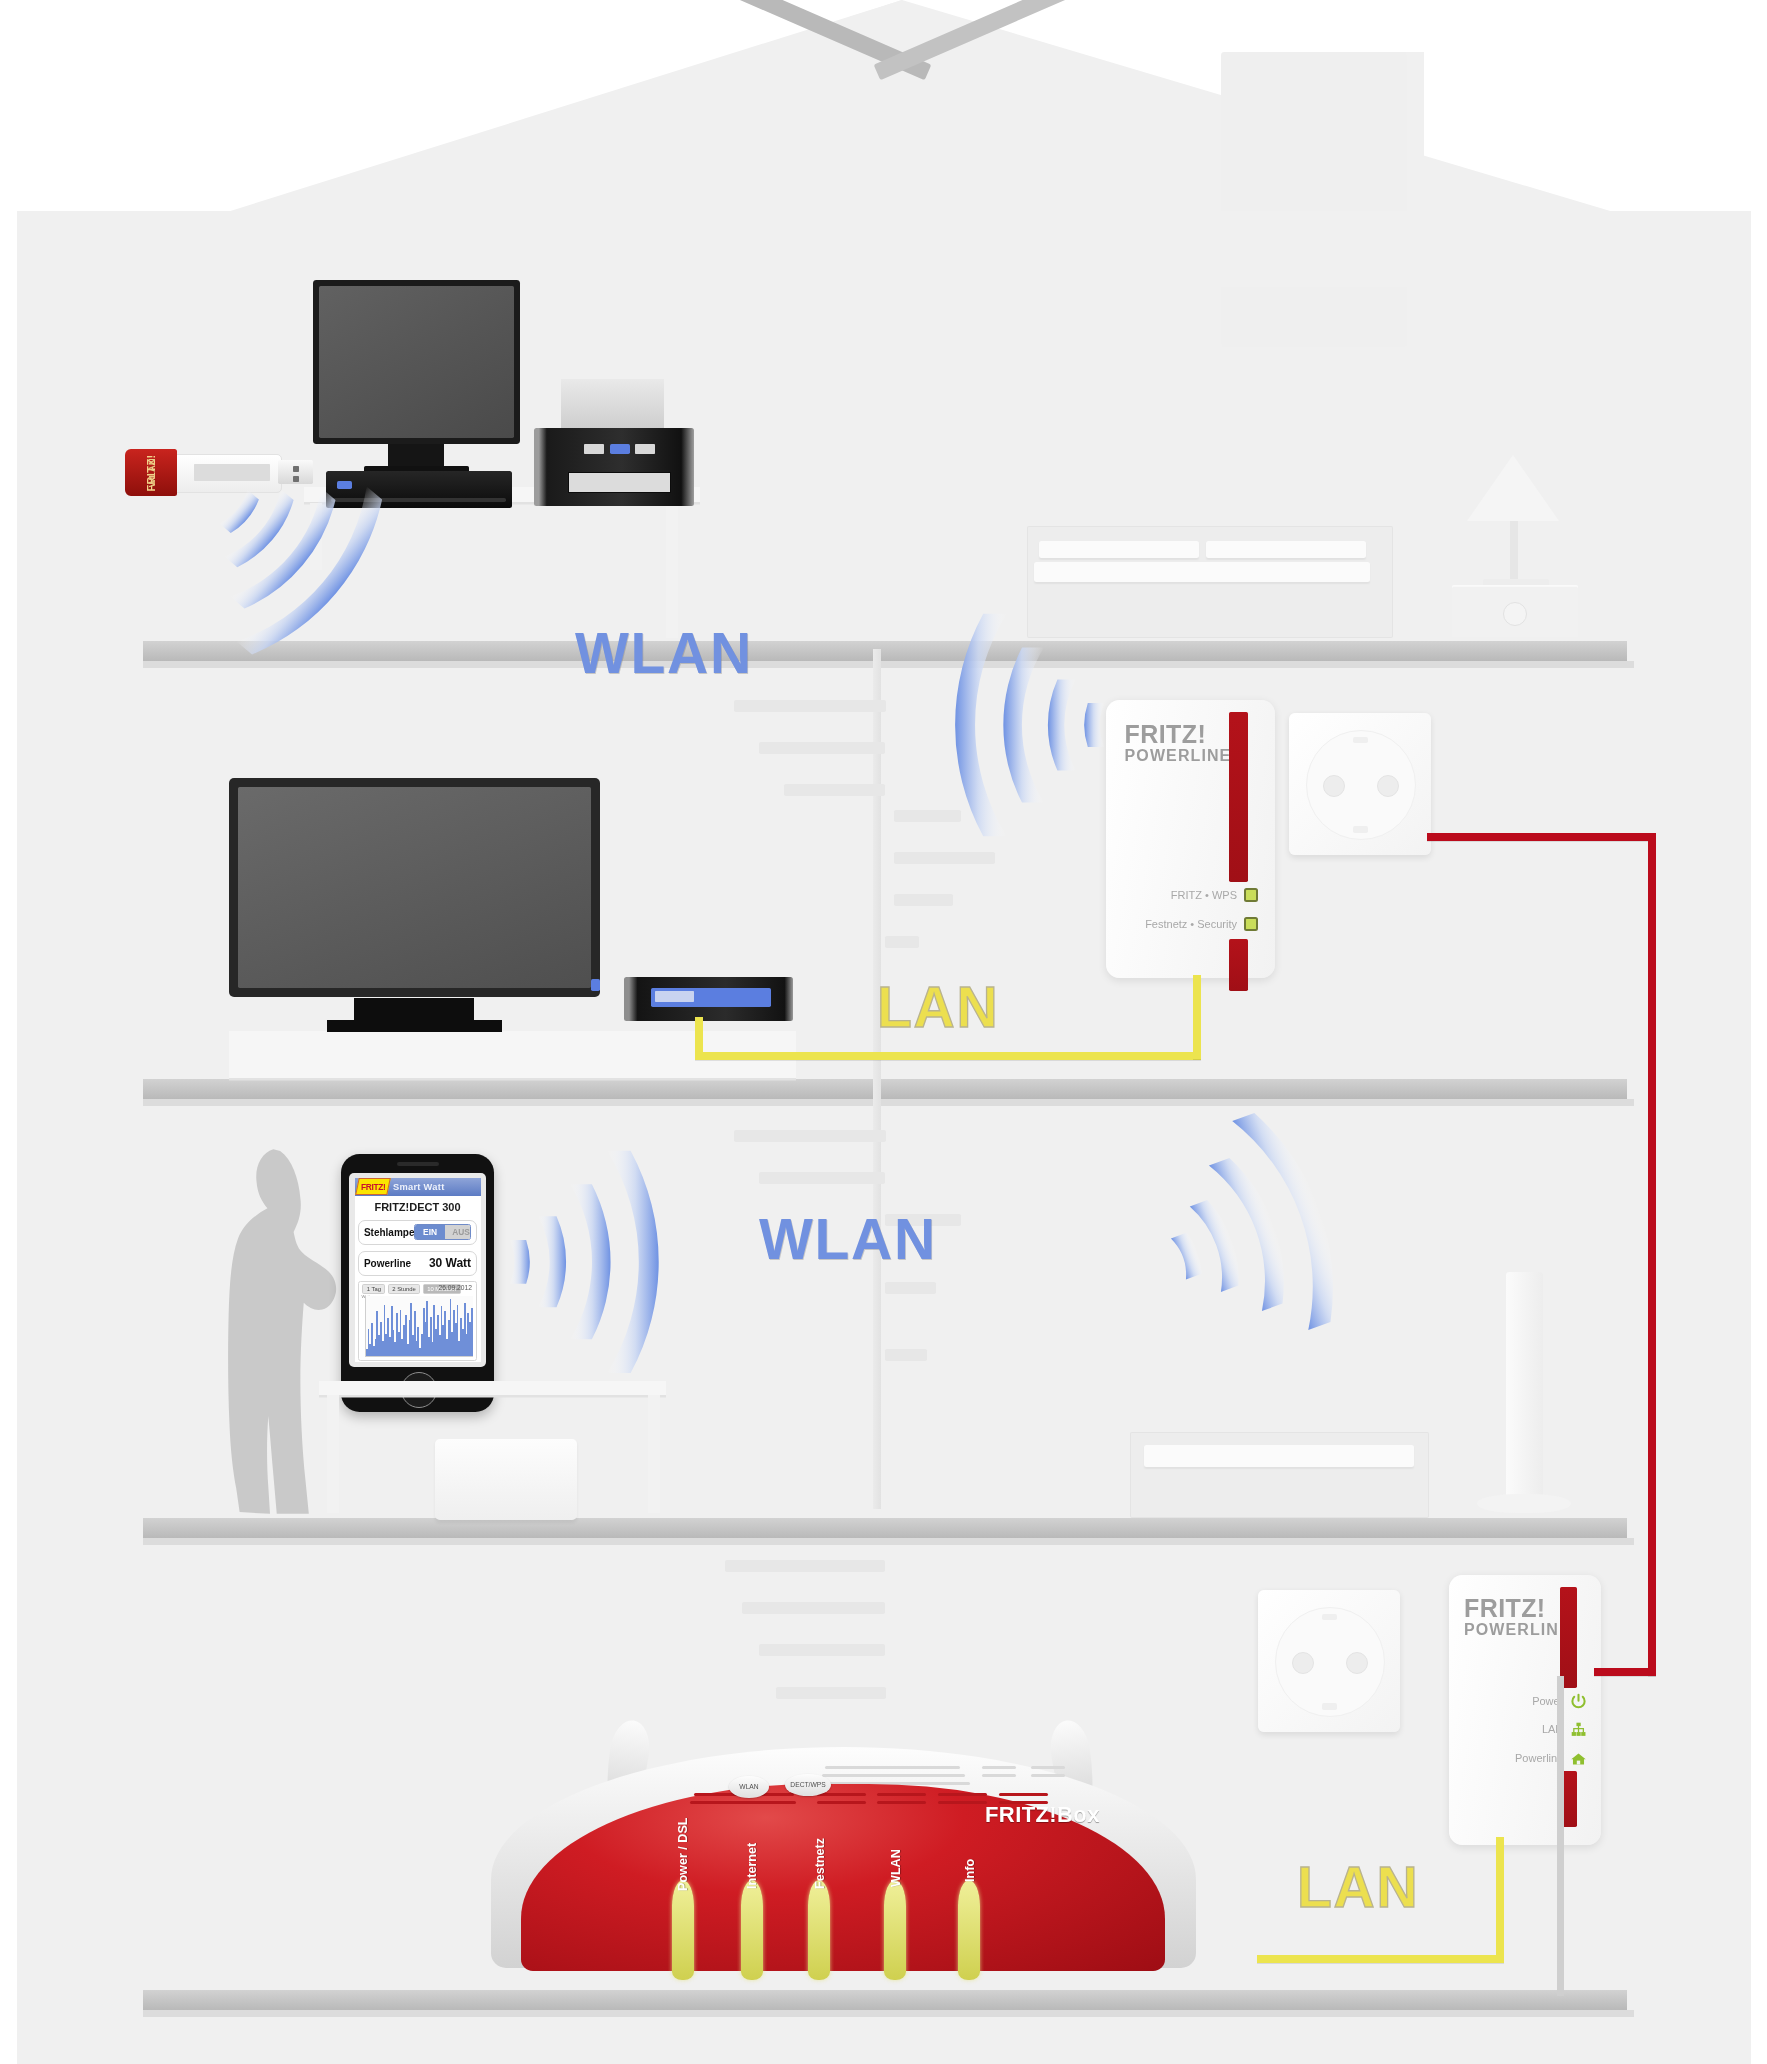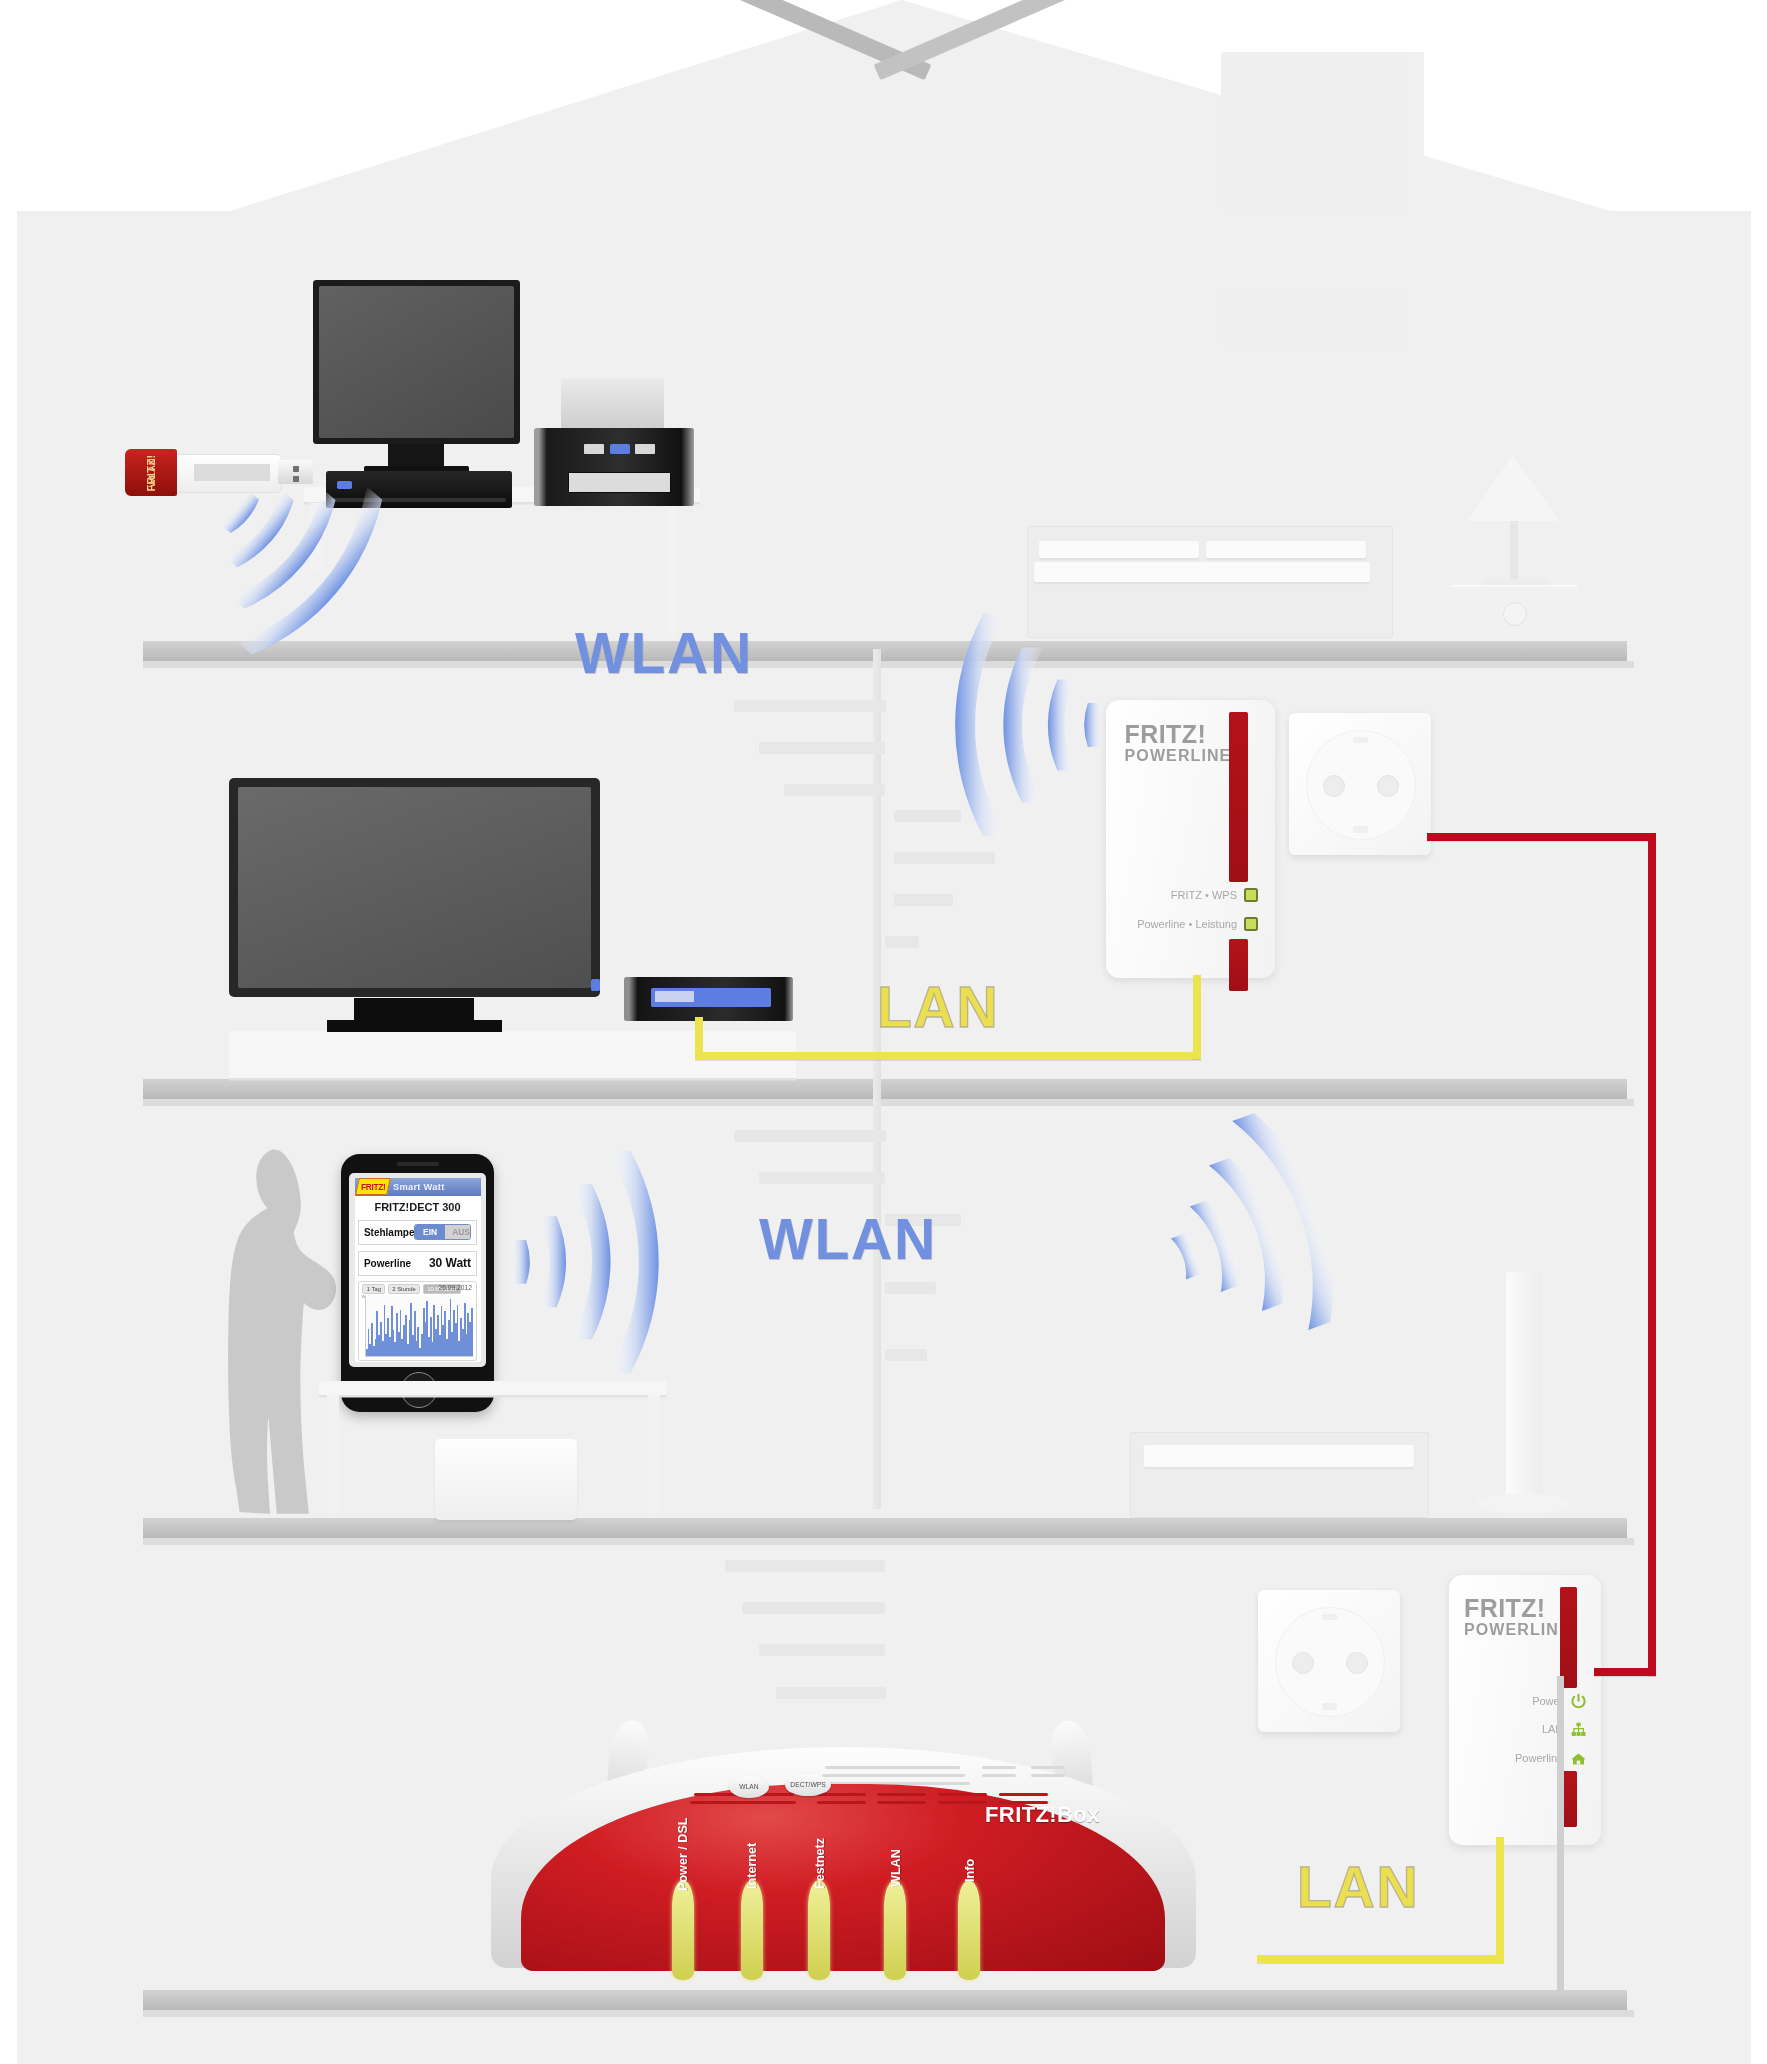--- a/index.html
+++ b/index.html
@@ -115,21 +115,21 @@
   .phone-scr{position:absolute;background:#ffffff;overflow:hidden;}
   .ph-speaker{position:absolute;background:#2a2a2a;border-radius:2.5px;}
   .ph-home{position:absolute;border-radius:50%;background:#1b1b1b;border:1.7px solid #8d8d8d;}
   .app-bar{position:absolute;left:0;right:0;top:0;height:18.6px;background:linear-gradient(#8ea4d8,#5c7bc4);
      display:flex;align-items:center;}
   .app-bar .t{flex:1;text-align:center;color:#eef2fb;font-size:9.3px;font-weight:bold;letter-spacing:0.3px;}
   .fr-logo{width:30px;height:15px;margin-left:2.5px;background:#fbe400;transform:skewX(-12deg);
      border:0.8px solid #c63;display:flex;align-items:center;justify-content:center;}
   .fr-logo b{transform:skewX(12deg);color:#c8102e;font-size:8.4px;letter-spacing:-0.3px;}
   .app-title{position:absolute;left:0;right:0;text-align:center;font-size:11px;font-weight:bold;color:#1b1b1b;}
-  .app-row{position:absolute;left:3.4px;right:3.4px;background:#fff;border:0.8px solid #d7d7d7;border-radius:0;
+  .app-row{position:absolute;left:3.4px;right:3.4px;background:#fff;border:0.8px solid #d7d7d7;border-radius:7px;
      display:flex;align-items:center;justify-content:space-between;padding:0 5px;box-sizing:border-box;}
   .app-row .k{font-size:10px;font-weight:bold;color:#111;}
   .app-row .v{font-size:12px;font-weight:bold;color:#111;}
   .seg{display:flex;border:0.8px solid #6f8bc8;border-radius:2.5px;overflow:hidden;}
   .seg .on{background:#6c8ccf;color:#fff;font-size:8.4px;padding:1.7px 7.6px;font-weight:bold;}
   .seg .off{background:#d2d2d2;color:#9b9b9b;font-size:8.4px;padding:1.7px 7.6px;font-weight:bold;}
   .chart-box{position:absolute;left:3.4px;right:3.4px;background:#fff;border:0.8px solid #d7d7d7;border-radius:2.5px;}
   .chart-tabs{position:absolute;left:3.4px;top:2.5px;display:flex;gap:2.5px;}
   .chart-tabs span{font-size:5.9px;padding:0.8px 3.4px;border-radius:1.7px;color:#444;background:#e8e8e8;border:0.8px solid #cfcfcf;}
   .chart-tabs span.sel{background:#b9b9b9;color:#fff;}
@@ -264,21 +264,21 @@
     <div class="plc-logo" style="left:18.6px;top:20px;">
       <span class="f1">FRITZ!</span>
       <span class="f2">POWERLINE</span>
     </div>
     <div class="plc-bar" style="left:123px;top:11.8px;width:18.6px;height:170px;"></div>
     <div class="plc-row" style="left:0px;top:184px;width:152px;height:22px;">
       <span class="lbl">FRITZ • WPS</span>
       <span class="led-sq"></span>
     </div>
     <div class="plc-row" style="left:0px;top:213px;width:152px;height:22px;">
-      <span class="lbl">Powerline • Leistung</span>
+      <span class="lbl">Festnetz • Security</span>
       <span class="led-sq"></span>
     </div>
     <div class="plc-bar" style="left:123px;top:239px;width:18.6px;height:52px;"></div>
   </div>
 
   <div class="socket" style="left:1289px;top:713px;width:142px;height:142px;">
     <div class="socket-in"></div>
     <div class="socket-hole" style="left:34px;top:62px;"></div>
     <div class="socket-hole" style="left:88px;top:62px;"></div>
     <div class="socket-clip" style="left:64px;top:23.6px;width:15px;height:6.7px;"></div>

